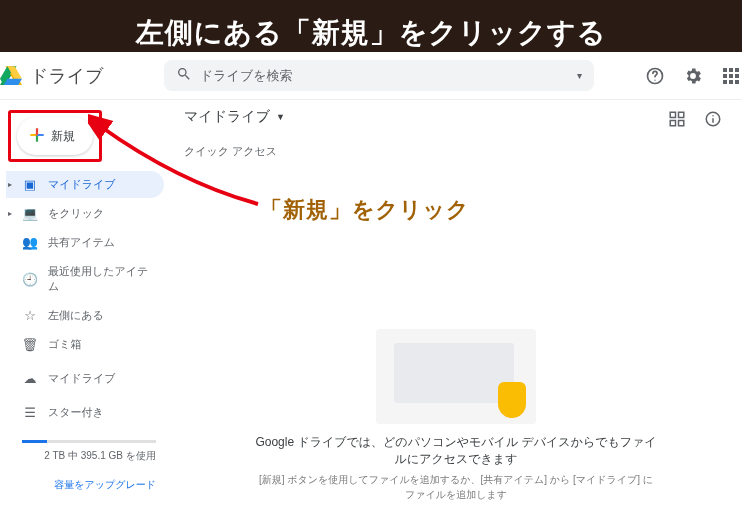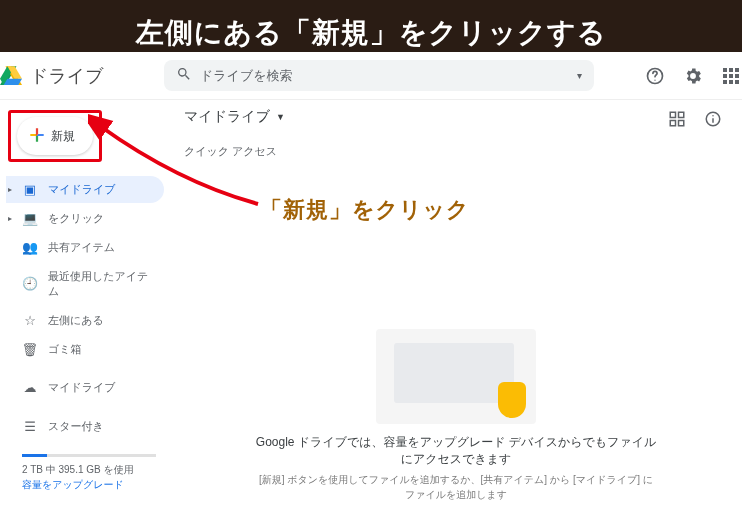--- a/index.html
+++ b/index.html
@@ -26,25 +26,25 @@
     .new-btn { display: inline-flex; align-items: center; gap: 4px; padding: 8px 18px 8px 10px; border-radius: 22px; box-shadow: 0 1px 3px rgba(0,0,0,0.2); background: #fff; cursor: pointer; }
     .new-btn-label { font-size: 12px; color: #3c4043; }
     .highlight-box { border: 3px solid #e60012; border-radius: 3px; padding: 4px 6px; display: inline-block; }
 
     .nav-item { display: flex; align-items: center; gap: 10px; padding: 6px 8px 6px 16px; border-radius: 0 14px 14px 0; cursor: pointer; position: relative; }
     .nav-item.active { background: #e8f0fe; color: #1967d2; }
     .nav-item .chev { position: absolute; left: 2px; font-size: 8px; color: #5f6368; }
     .nav-icon { width: 16px; display: flex; justify-content: center; font-size: 13px; }
     .sep { height: 8px; }
 
-    .storage { padding: 6px 8px 6px 16px; }
+    .storage { padding: 6px 8px 6px 16px; text-align: right; }
     .storage-bar { height: 3px; background: #e0e0e0; margin: 6px 0; position: relative; }
     .storage-fill { position: absolute; left: 0; top: 0; height: 100%; width: 19%; background: #1a73e8; }
     .storage-text { font-size: 10px; color: #5f6368; }
-    .storage-link { font-size: 10px; color: #1a73e8; margin-top: 1px; cursor: pointer; }
+    .storage-link { font-size: 10px; color: #1a73e8; margin-top: 15px; cursor: pointer; }
 
     .content { flex: 1; padding: 8px 14px; position: relative; }
     .breadcrumb { display: flex; align-items: center; gap: 6px; font-size: 14px; color: #3c4043; }
     .bc-caret { font-size: 9px; }
     .view-toggle { position: absolute; right: 18px; top: 8px; display: flex; gap: 14px; color: #5f6368; }
     .quick { font-size: 11px; color: #5f6368; margin-top: 18px; }
 
     .callout { position: absolute; left: 260px; top: 195px; color: #a16207; font-weight: 700; font-size: 22px; letter-spacing: 1px; }
 
     .arrow-svg { position: absolute; left: 88px; top: 112px; pointer-events: none; }
@@ -204,21 +204,21 @@
               <circle cx="12" cy="12" r="9"></circle>
               <line x1="12" y1="11" x2="12" y2="17"></line>
               <circle cx="12" cy="7.5" r="1" fill="#5f6368" stroke="none"></circle>
             </svg>
         </span>
       </div>
       <div class="quick">クイック アクセス</div>
 
       <div class="empty">
         <div class="empty-illus"></div>
-        <div class="p1">Google ドライブでは、容量をアップグレード デバイスからでもファイルにアクセスできます</div>
+        <div class="p1">Google ドライブでは、どのパソコンやモバイル デバイスからでもファイルにアクセスできます</div>
         <div class="p2">[新規] ボタンを使用してファイルを追加するか、[共有アイテム] から [マイドライブ] にファイルを追加します</div>
       </div>
     </div>
   </div>
 </div>
 
 <div class="callout">「新規」をクリック</div>
 
 <svg class="arrow-svg" width="190" height="110">
   <defs>

